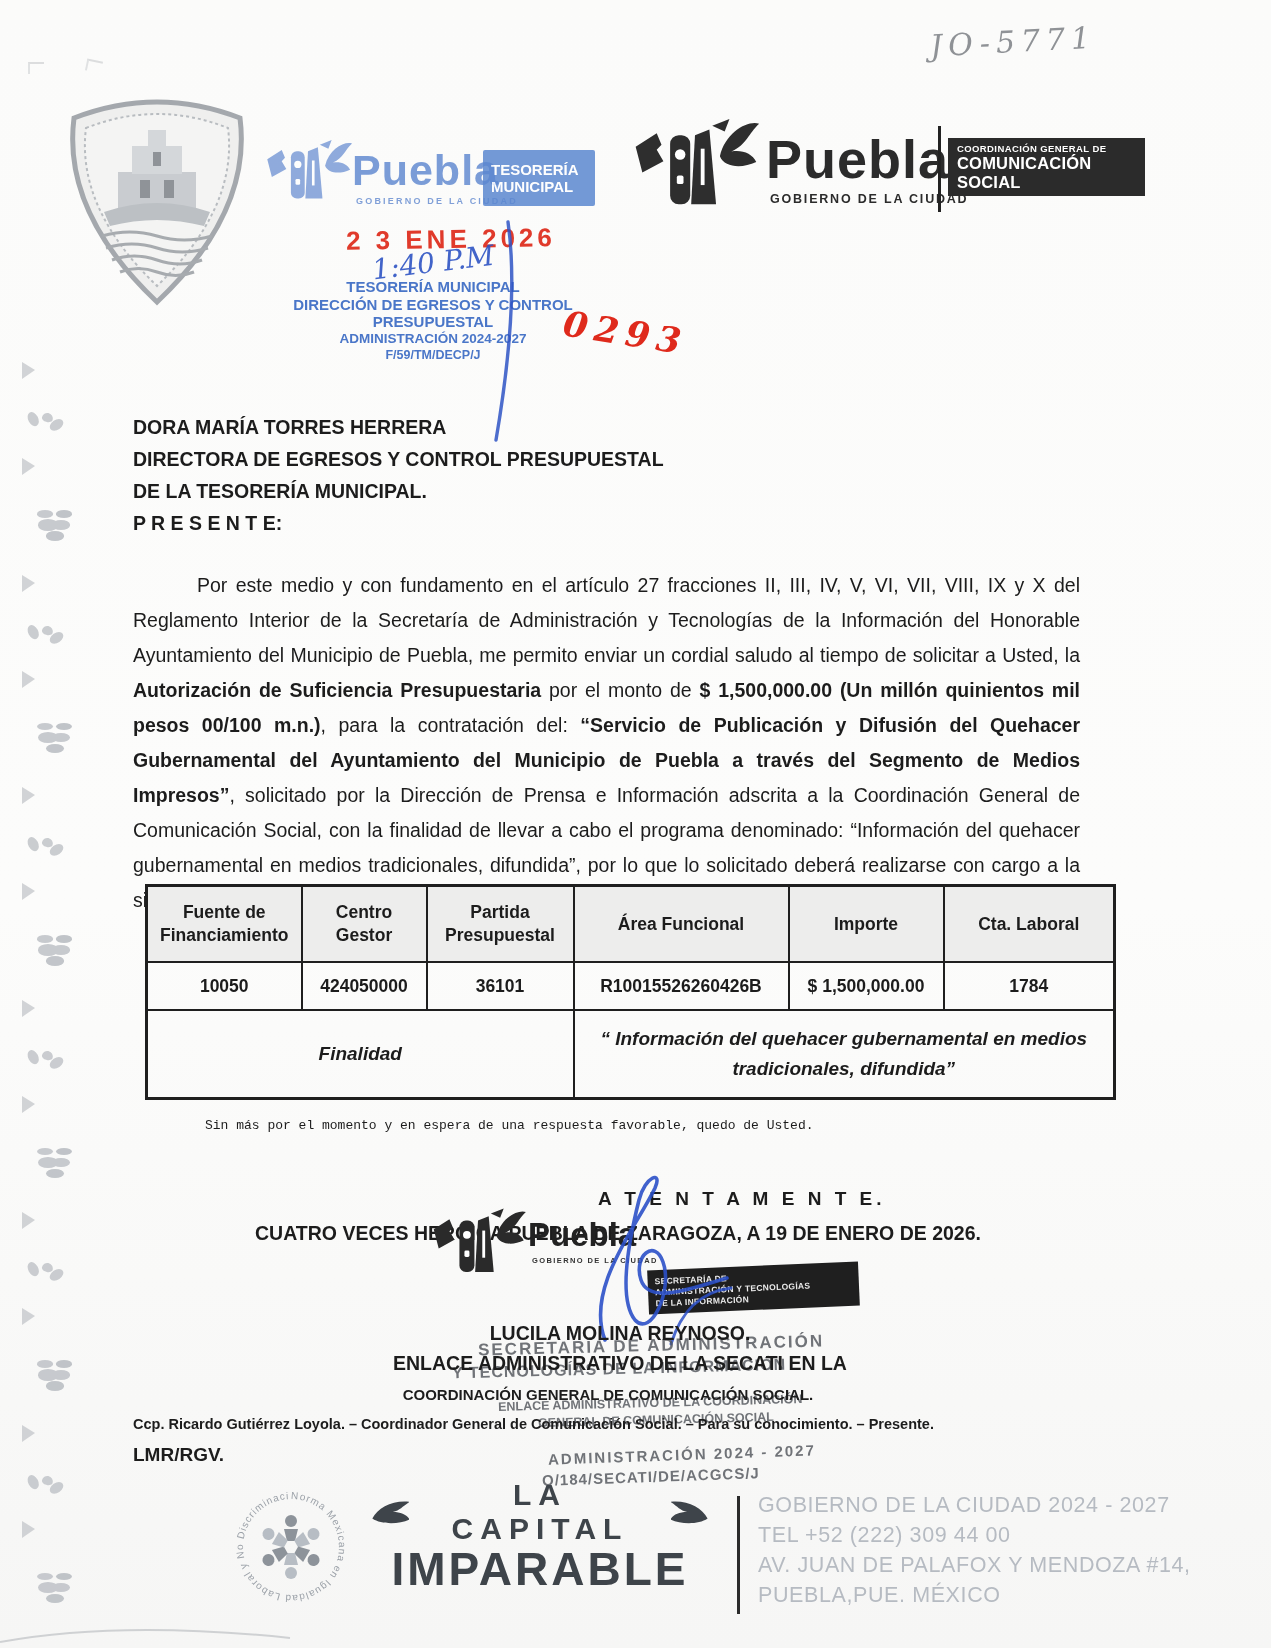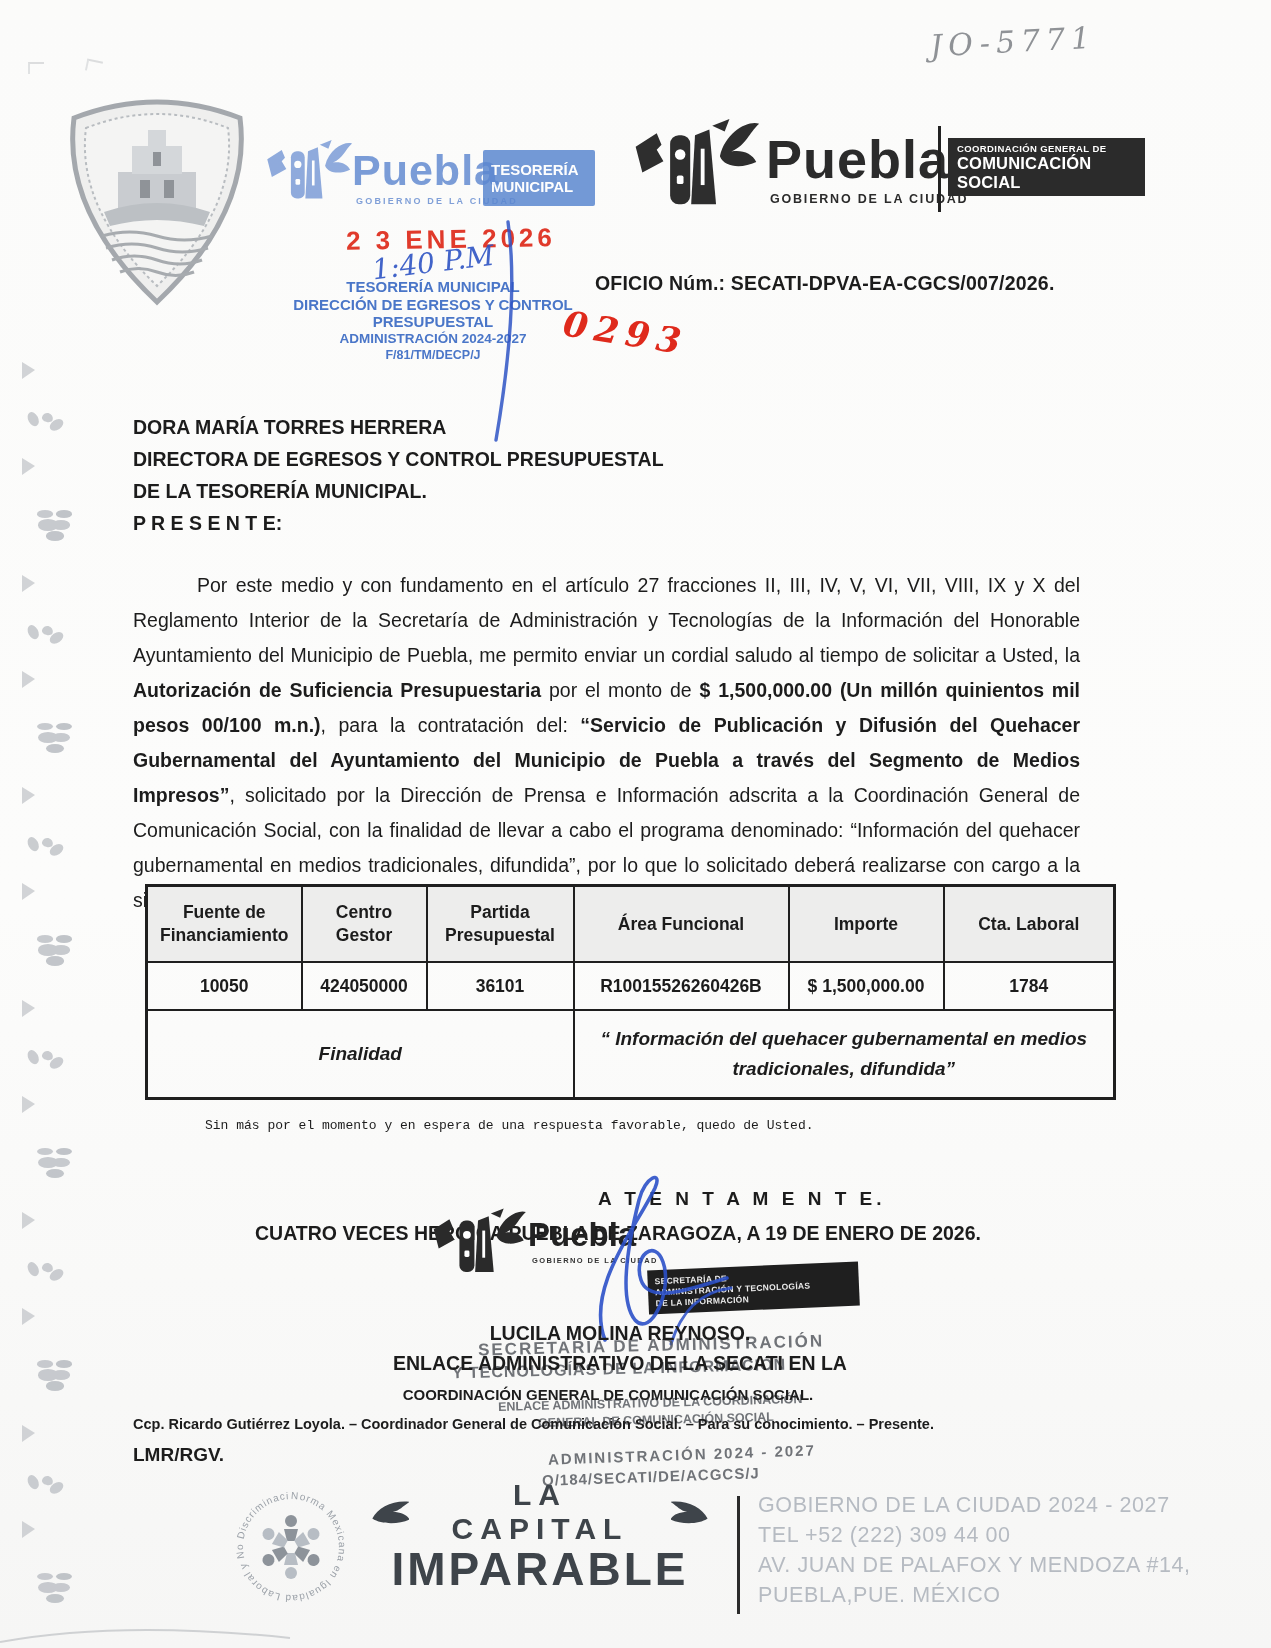--- a/index.html
+++ b/index.html
@@ -174,37 +174,36 @@
   <div class="abs t-word">Puebla</div>
   <div class="abs t-sub">GOBIERNO DE LA CIUDAD</div>
   <div class="abs t-badge pre">TESORERÍA
 MUNICIPAL</div>
   <div class="abs t-date">2 3 ENE 2026</div>
   <div class="abs t-time">1:40 P.M</div>
   <div class="abs t-org pre">TESORERÍA MUNICIPAL
 DIRECCIÓN DE EGRESOS Y CONTROL
 PRESUPUESTAL</div>
   <div class="abs t-admin">ADMINISTRACIÓN 2024-2027</div>
-  <div class="abs t-code">F/81/TM/DECP/J</div>
+  <div class="abs t-code">F/59/TM/DECP/J</div>
   <svg class="abs penstroke" width="60" height="230">
     <path d="M30 4 C38 60 32 140 18 222" stroke="#2e54c4" stroke-width="3.4" fill="none" opacity=".85" stroke-linecap="round"></path>
   </svg>
 
   <svg class="abs g-icons" width="134" height="96">
       <use href="#puebla-icons" width="134" height="96"></use>
     </svg>
   <div class="abs g-word">Puebla</div>
   <div class="abs g-sub">GOBIERNO DE LA CIUDAD</div>
   <div class="abs g-bar"></div>
   <div class="abs g-badge">
     <span class="b1">COORDINACIÓN GENERAL DE</span>
     <span class="b2">COMUNICACIÓN SOCIAL</span>
   </div>
 
-  <div class="abs oficio">OFICIO Núm.: SECATI-DPVA-EA-CGCS/007/2026.</div>
   <div class="abs folio-red">0293</div>
 
   <div class="abs addressee">
     <div>DORA MARÍA TORRES HERRERA</div>
     <div>DIRECTORA DE EGRESOS Y CONTROL PRESUPUESTAL</div>
     <div>DE LA TESORERÍA MUNICIPAL.</div>
     <div>P R E S E N T E:</div>
   </div>
 
   <p class="abs body-par"><span>Por este medio y con fundamento en el artículo 27 fracciones II, III, IV, V, VI, VII, VIII, IX y X del Reglamento Interior de la Secretaría de Administración y Tecnologías de la Información del Honorable Ayuntamiento del Municipio de Puebla, me permito enviar un cordial saludo al tiempo de solicitar a Usted, la </span><b>Autorización de Suficiencia Presupuestaria</b><span> por el monto de </span><b>$ 1,500,000.00 (Un millón quinientos mil pesos 00/100 m.n.)</b><span>, para la contratación del: </span><b>“Servicio de Publicación y Difusión del Quehacer Gubernamental del Ayuntamiento del Municipio de Puebla a través del Segmento de Medios Impresos”</b><span>, solicitado por la Dirección de Prensa e Información adscrita a la Coordinación General de Comunicación Social, con la finalidad de llevar a cabo el programa denominado: “Información del quehacer gubernamental en medios tradicionales, difundida”, por lo que lo solicitado deberá realizarse con cargo a la siguiente clave presupuestal:</span></p>

